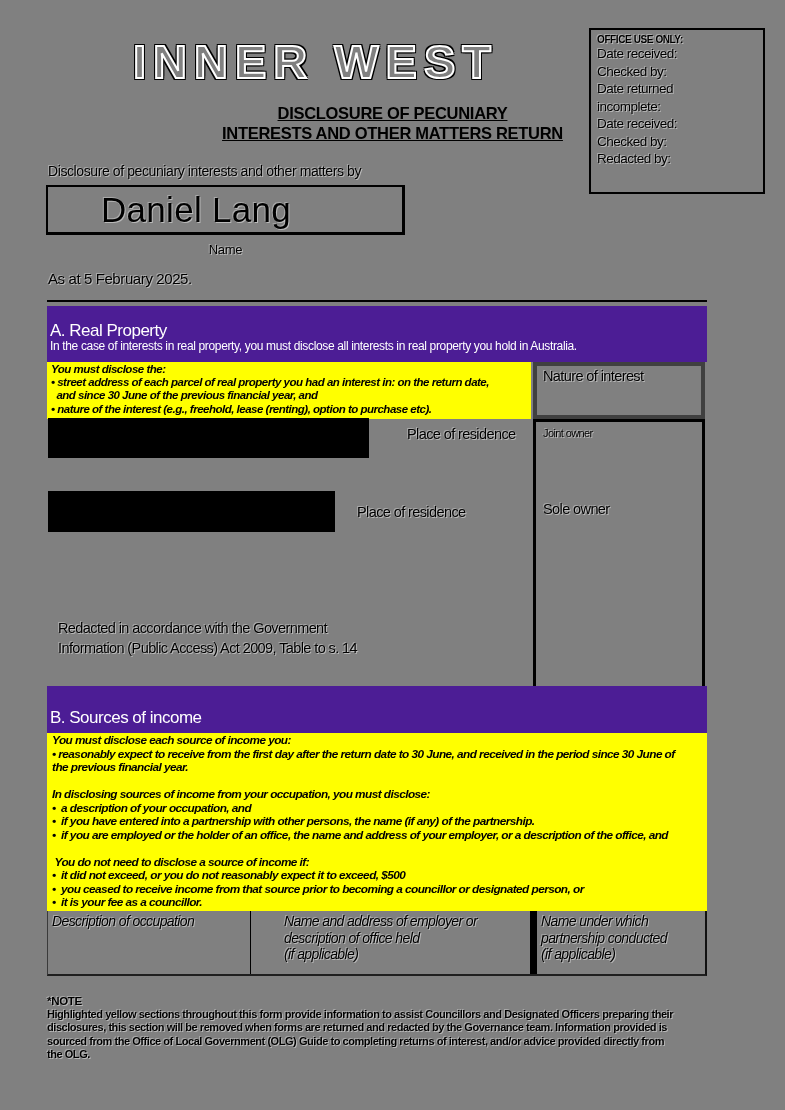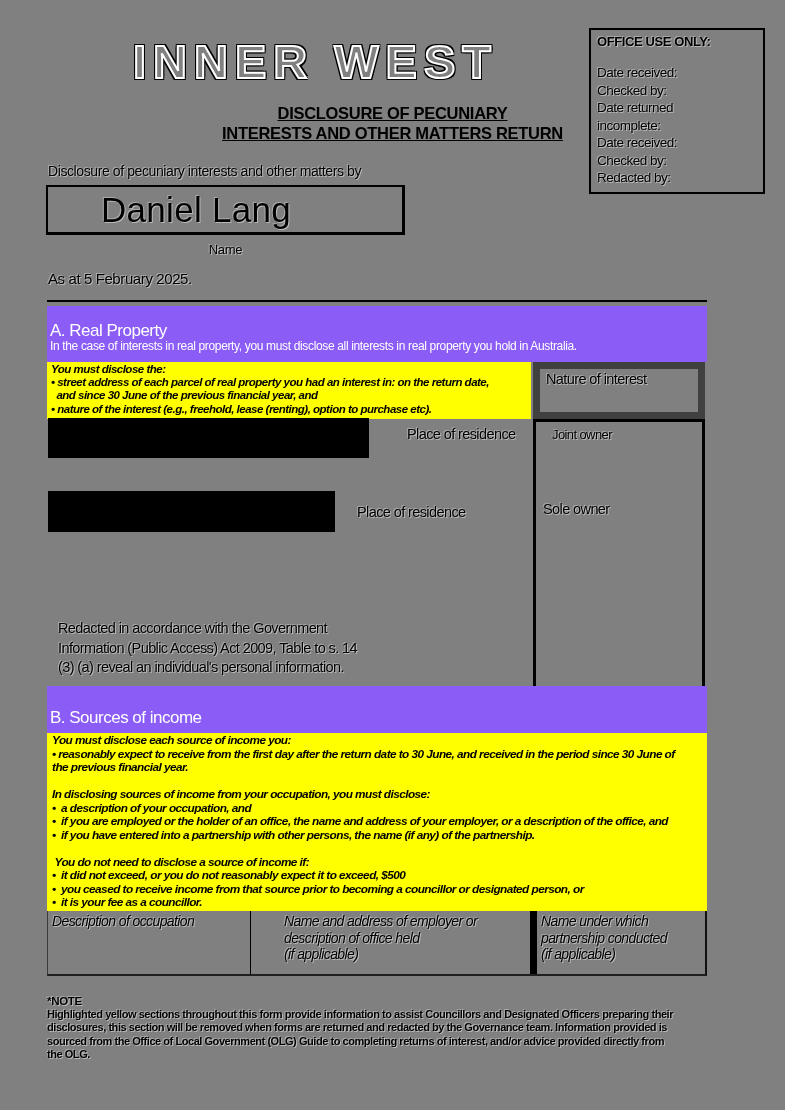--- a/index.html
+++ b/index.html
@@ -19,53 +19,53 @@
     color:#808080;-webkit-text-stroke:2px #fff;
     text-shadow:2px 2px 0 #000,-2px -2px 0 #000,2px -2px 0 #000,-2px 2px 0 #000,
                 0 2px 0 #000,0 -2px 0 #000,2px 0 0 #000,-2px 0 0 #000;
   }
   #form-title{position:absolute;top:103px;left:0;width:785px;text-align:center;
     font-weight:bold;font-size:16.5px;line-height:20px;letter-spacing:-0.3px;}
   #form-title div{text-decoration:underline;}
 
   #office-box{position:absolute;left:589px;top:28px;width:176px;height:166px;
     border:2px solid #000;box-sizing:border-box;padding:4px 2px 0 6px;}
-  .ou-title{font-weight:bold;font-size:13px;letter-spacing:-0.4px;margin-bottom:15px;}
+  .ou-title{font-weight:bold;font-size:10px;letter-spacing:-0.4px;}
   .ou-line{font-size:13.5px;line-height:17.5px;letter-spacing:-0.5px;}
 
   
   #intro-line{position:absolute;left:48px;top:163px;font-size:14px;letter-spacing:-0.4px;}
   #name-box{position:absolute;left:46px;top:185px;width:359px;height:50px;
     border:2px solid #000;border-right-width:3px;border-bottom-width:3px;box-sizing:border-box;padding-left:46px;}
   #name-value{font-size:35px;letter-spacing:0.3px;padding:3px 0 0 7px;}
   #name-label{position:absolute;left:46px;top:242px;width:359px;text-align:center;font-size:13px;letter-spacing:-0.3px;}
   #as-at{position:absolute;left:48px;top:270px;font-size:15px;letter-spacing:-0.4px;}
 
   
   #section-a{position:absolute;left:47px;top:300px;width:660px;height:386px;}
   .a-toprule{position:absolute;top:0;left:0;width:660px;height:2px;background:#000;}
-  .sec-head{position:absolute;left:0;width:660px;background:#8b5cf6;color:#fff;box-sizing:border-box;}
+  .sec-head{position:absolute;left:0;width:660px;background:#4c1d95;color:#fff;box-sizing:border-box;}
   #a-head{top:6px;height:56px;padding:16px 3px 0 3px;}
   .sec-head-title{font-size:17px;letter-spacing:-0.5px;line-height:18px;}
   .a-sub{font-size:12px;letter-spacing:-0.35px;line-height:13px;}
   .a-guidance{position:absolute;top:62px;left:0;width:484px;height:57px;background:#ffff00;
     box-sizing:border-box;padding:1px 4px;overflow:hidden;
     font-style:italic;font-weight:bold;font-size:11.5px;line-height:13.2px;letter-spacing:-0.5px;}
   .a-nature{position:absolute;top:62px;left:486px;width:172px;height:57px;
-    border:7px solid #404040;box-sizing:border-box;padding:2px 6px;
+    border:4px solid #404040;box-sizing:border-box;padding:2px 6px;
     font-size:14.5px;letter-spacing:-0.6px;}
   .redact-bar{position:absolute;background:#000;}
   #a-bar1{top:118px;left:1px;width:321px;height:40px;}
   #a-bar2{top:191px;left:1px;width:287px;height:41px;}
   .row-label{position:absolute;font-size:14.5px;letter-spacing:-0.6px;}
   #a-row1-label{top:126px;left:360px;}
   #a-row2-label{top:204px;left:310px;}
   #a-owner-box{position:absolute;top:119px;left:486px;width:172px;height:271px;
     border:3px solid #000;box-sizing:border-box;}
-  #a-owner-joint{position:absolute;top:5px;left:16px;font-size:13px;letter-spacing:-0.6px;}
+  #a-owner-joint{position:absolute;top:5px;left:7px;font-size:11px;letter-spacing:-0.6px;}
   #a-owner-sole{position:absolute;top:79px;left:7px;font-size:14.5px;letter-spacing:-0.6px;}
   #a-redaction-note{position:absolute;top:319px;left:11px;font-size:14.5px;line-height:19.5px;letter-spacing:-0.6px;}
 
   
   #section-b{position:absolute;left:47px;top:686px;width:660px;}
   #b-head{top:0;height:47px;padding:23px 16px 0 3px;}
   .b-guidance{position:absolute;top:47px;left:0;width:660px;height:178px;background:#ffff00;
     box-sizing:border-box;padding:1px 5px;overflow:hidden;
     font-style:italic;font-weight:bold;font-size:11.8px;line-height:13.5px;letter-spacing:-0.55px;}
   #b-cols{position:absolute;top:225px;left:0;width:660px;height:65px;box-sizing:border-box;
@@ -138,38 +138,37 @@
   <div id="a-row2-label" class="row-label halo">Place of residence</div>
 
   <div id="a-owner-box">
     <div id="a-owner-joint" class="halo">Joint owner</div>
     <div id="a-owner-sole" class="halo">Sole owner</div>
   </div>
 
   <div id="a-redaction-note" class="halo">
       <div class="pre">Redacted in accordance with the Government</div>
       <div class="pre">Information (Public Access) Act 2009, Table to s. 14</div>
-      <div class="pre">(3) (a) reveal an individual's personal information.</div>
     </div>
 </div>
 
 <div id="section-b">
   <div id="b-head" class="sec-head">
     <div class="sec-head-title">B. Sources of income</div>
   </div>
 
   <div class="b-guidance">
       <div class="pre">You must disclose each source of income you:</div>
       <div class="pre">• reasonably expect to receive from the first day after the return date to 30 June, and received in the period since 30 June of</div>
       <div class="pre">the previous financial year.</div>
       <div class="pre">&nbsp;</div>
       <div class="pre">In disclosing sources of income from your occupation, you must disclose:</div>
       <div class="pre">•  a description of your occupation, and</div>
+      <div class="pre">•  if you have entered into a partnership with other persons, the name (if any) of the partnership.</div>
       <div class="pre">•  if you are employed or the holder of an office, the name and address of your employer, or a description of the office, and</div>
-      <div class="pre">•  if you have entered into a partnership with other persons, the name (if any) of the partnership.</div>
       <div class="pre">&nbsp;</div>
       <div class="pre"> You do not need to disclose a source of income if:</div>
       <div class="pre">•  it did not exceed, or you do not reasonably expect it to exceed, $500</div>
       <div class="pre">•  you ceased to receive income from that source prior to becoming a councillor or designated person, or</div>
       <div class="pre">•  it is your fee as a councillor.</div>
     </div>
 
   <div id="b-cols">
     <div id="b-col1" class="b-col halo">
         <div class="">Description of occupation</div>

